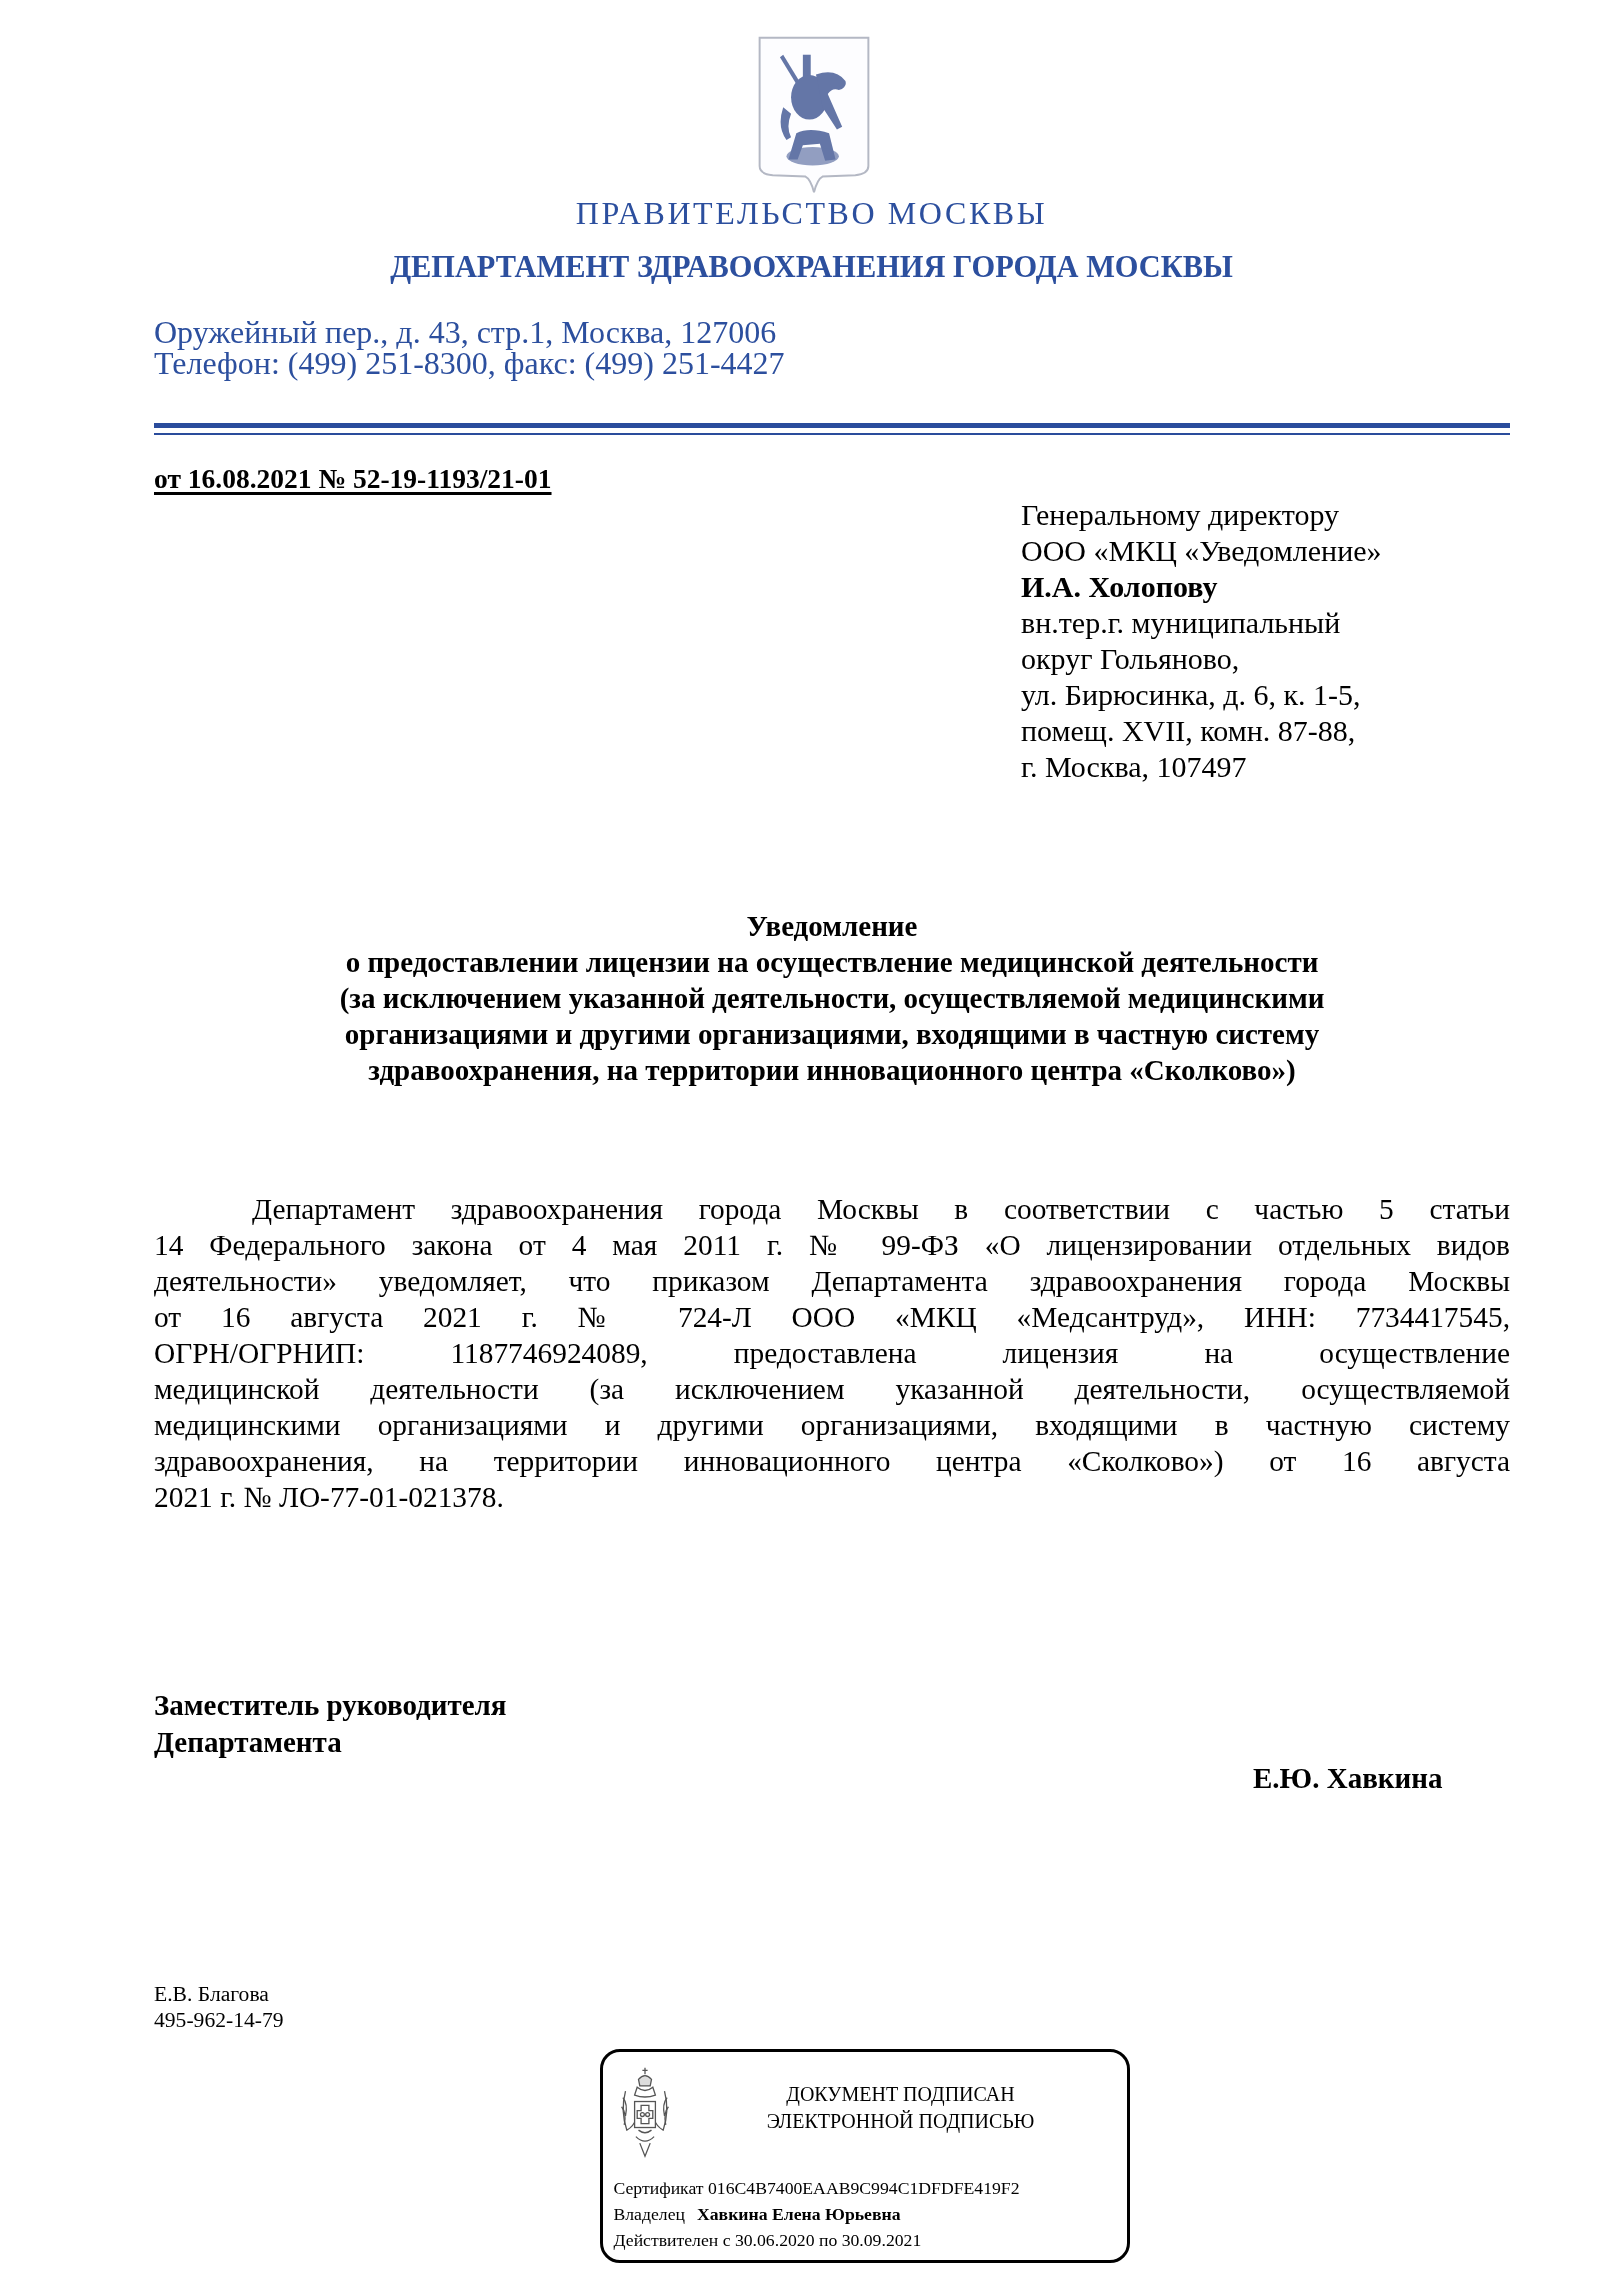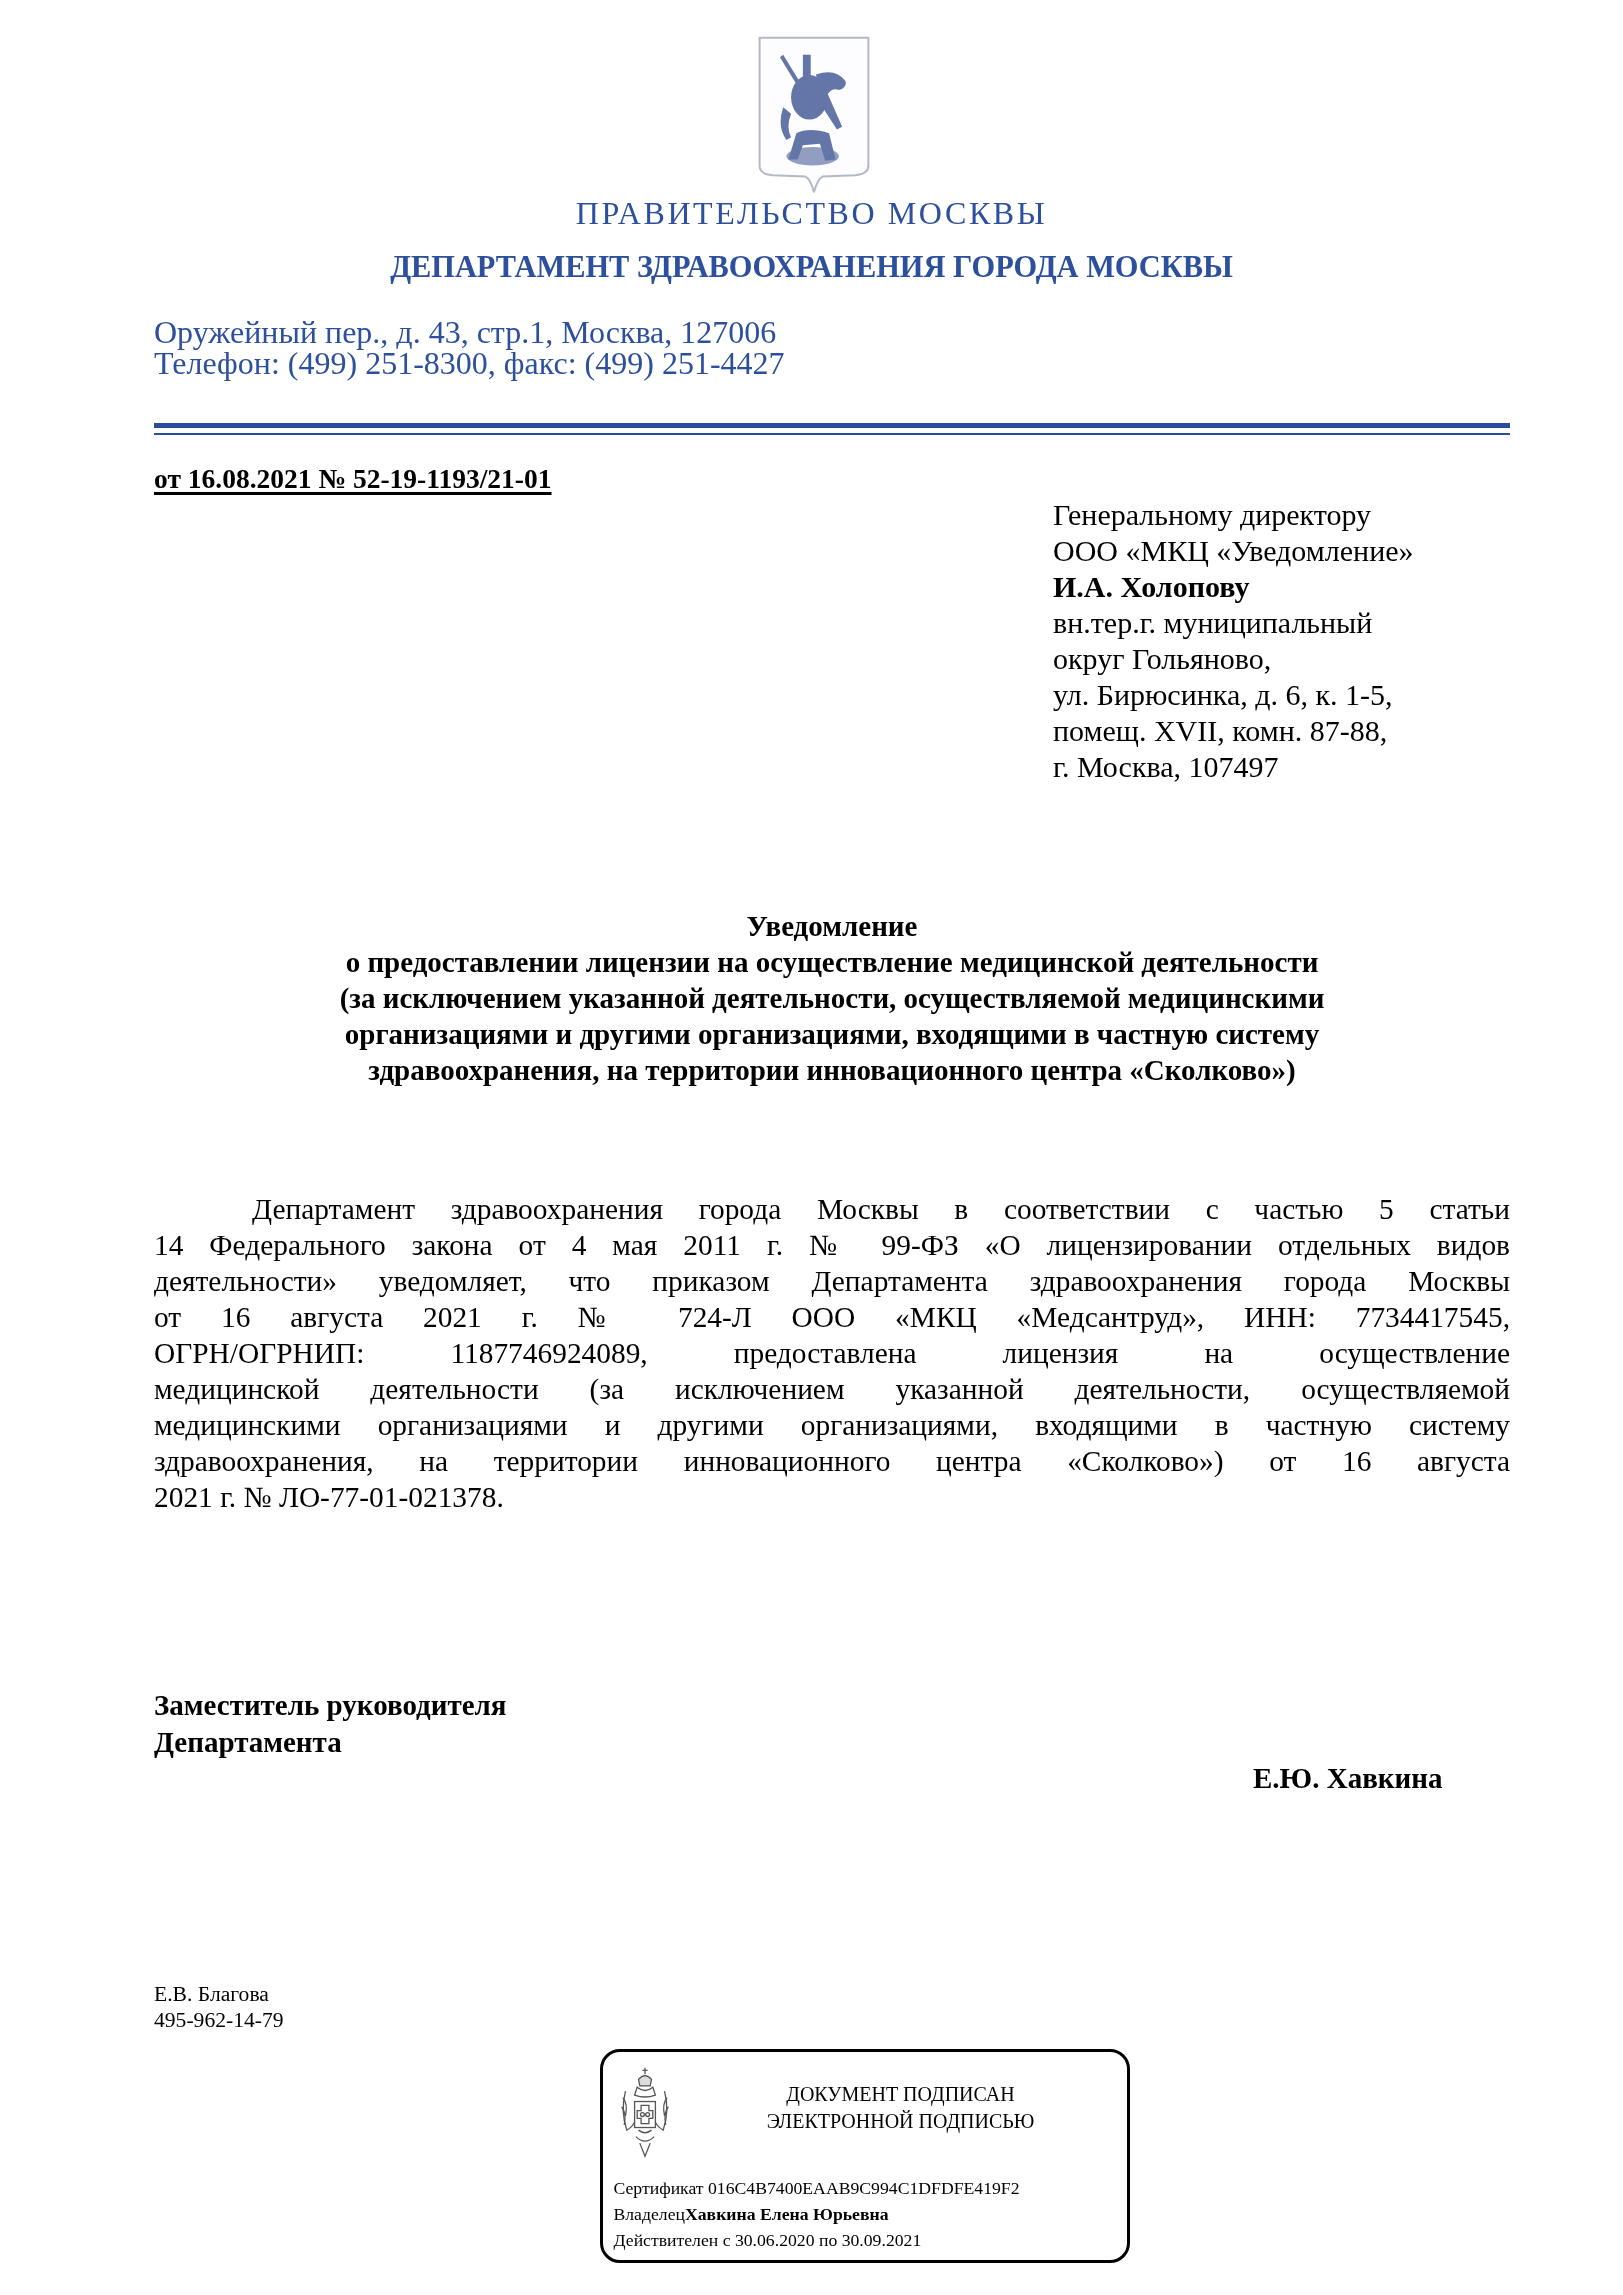--- a/index.html
+++ b/index.html
@@ -19,21 +19,21 @@
   #contacts { left: 154px; top: 317px; font-size: 32px; line-height: 31px; }
   #contacts div { white-space: nowrap; }
 
   #rule-thick { left: 154px; top: 423px; width: 1356px; height: 5.2px; background: #2a4c9c; }
   #rule-thin  { left: 154px; top: 433px; width: 1356px; height: 2px; background: #2a4c9c; }
 
   #doc-ref { left: 154px; top: 463px; font-size: 27.5px; font-weight: bold;
              text-decoration: underline; text-decoration-thickness: 2.6px; text-underline-offset: 3.9px; white-space: nowrap; }
 
   #addressee { left: 1021px; top: 497px; font-size: 30px; line-height: 36px; }
-  #addressee div { white-space: nowrap; margin-left: 32px; }
+  #addressee div { white-space: nowrap; }
   #addressee .bold { font-weight: bold; }
 
   #notice { left: 154px; width: 1356px; top: 908px; text-align: center;
             font-size: 29px; font-weight: bold; line-height: 36px; }
   #notice div { white-space: nowrap; }
 
   #body-text { left: 154px; width: 1356px; top: 1191px; font-size: 29.4px; line-height: 36px;
                text-align: justify; text-align-last: left; }
   #body-text .line { display: block; text-align: justify; text-align-last: justify; white-space: nowrap; }
   #body-text .line.first { padding-left: 98px; }
@@ -42,21 +42,21 @@
   #signer-title { left: 154px; top: 1687px; font-size: 29px; font-weight: bold; line-height: 37px; }
   #signer-name { left: 1253px; top: 1762px; font-size: 29px; font-weight: bold; white-space: nowrap; }
 
   #executor { left: 154px; top: 1981px; font-size: 21.6px; line-height: 26px; }
 
   #esign-stamp { left: 600px; top: 2049px; width: 530px; height: 214px;
                  border: 3.9px solid #000; border-radius: 20px; box-sizing: border-box; }
   #esign-emblem { left: 15.7px; top: 13px; width: 52px; height: 101px; }
   #esign-head { left: 85px; width: 425px; top: 29.4px; text-align: center; font-size: 20px; line-height: 27px; }
   #esign-details { left: 10.5px; top: 123px; font-size: 17.7px; line-height: 26px; white-space: nowrap; }
-  #esign-details .bold { font-weight: bold; }
+  #esign-details .bold { font-weight: bold; margin-left: 12px; }
 </style>
 </head>
 <body>
 
 <div class="abs" id="moscow-coat">
   <svg width="114" height="160" viewBox="0 0 174 244">
     <path d="M4 4 H170 V200 Q170 212 150 214 L100 216 Q92 220 87 240 Q82 220 74 216 L24 214 Q4 212 4 200 Z" fill="#fdfdff" stroke="#b4b8c4" stroke-width="3"></path>
     <g fill="#4a5f98" opacity="0.85">
       <rect x="70" y="30" width="12" height="40"></rect>
       <path d="M40 30 L95 120 L90 124 L35 34 Z"></path>

